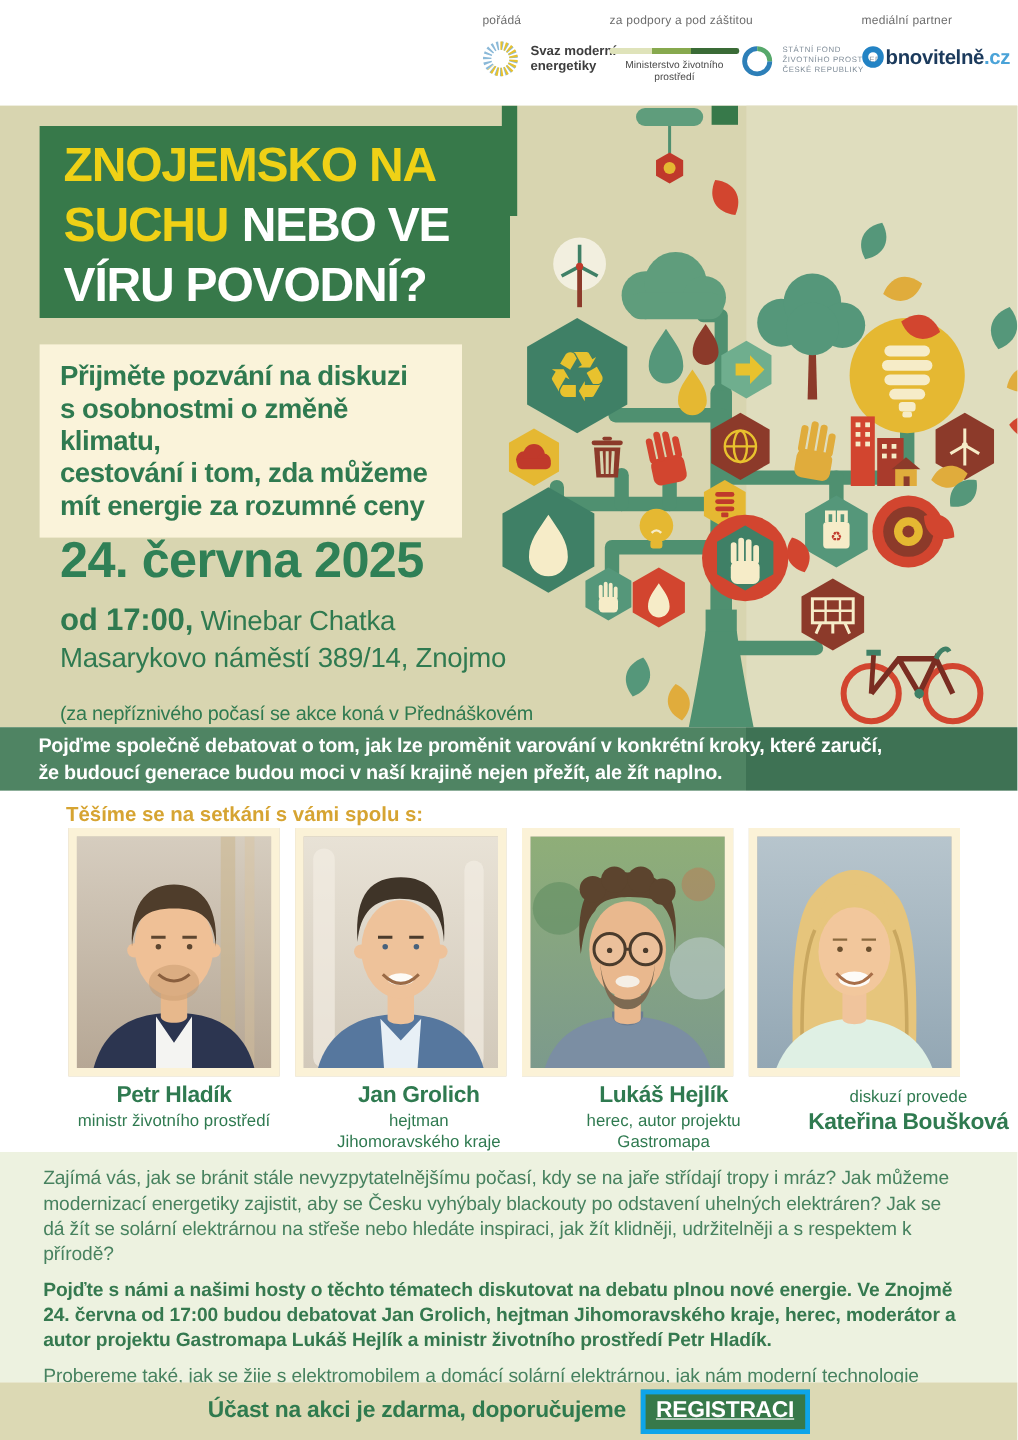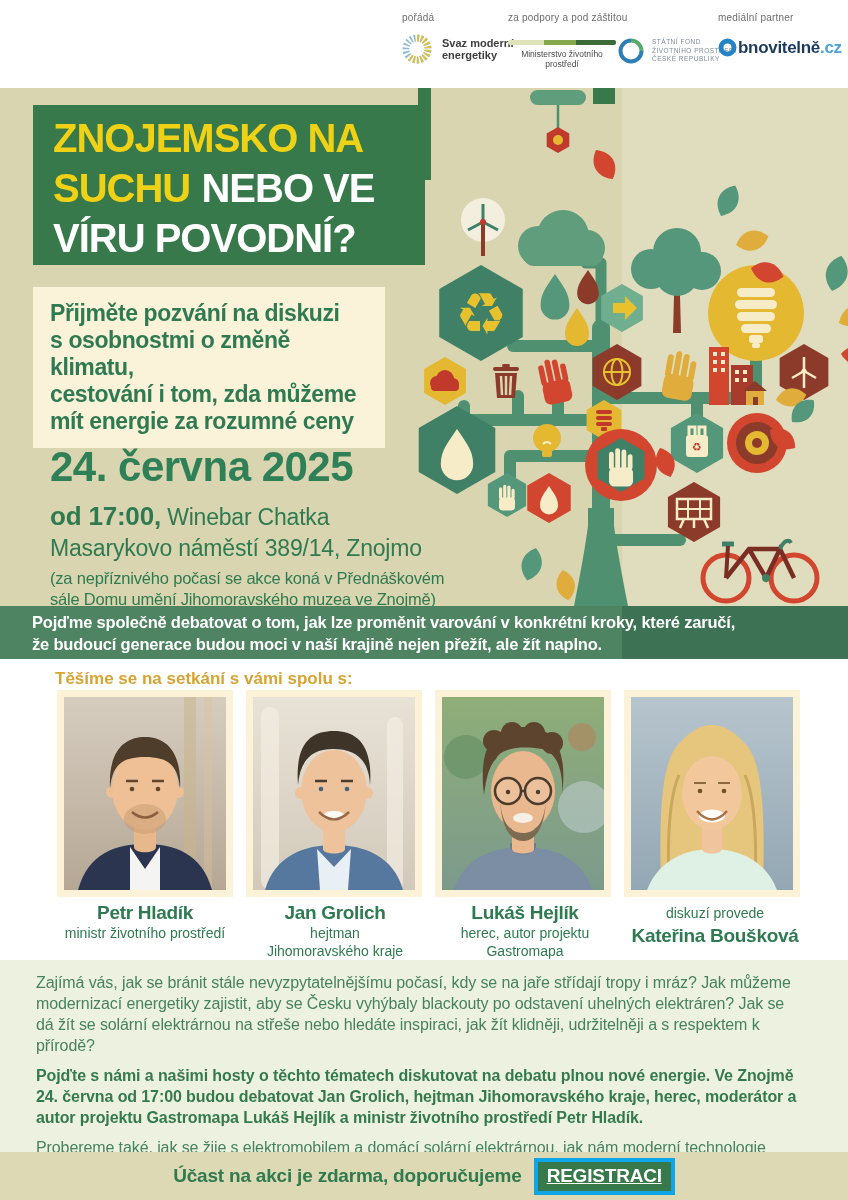--- a/index.html
+++ b/index.html
@@ -33,35 +33,35 @@
   .t2rest{margin-left:.28em;}
   .invite-box{position:absolute;left:33px;top:199px;width:352px;background:var(--cream,#faf3da);
     box-sizing:border-box;padding:13px 17px;}
   .invite-line{font-size:23px;line-height:27px;font-weight:bold;color:var(--text-green,#2f7a50);letter-spacing:-.4px;}
   .date-block{position:absolute;left:50px;top:355px;color:var(--text-green,#2f7a50);}
   .date-big{font-size:42px;font-weight:800;letter-spacing:-.5px;color:#2f8056;}
   .time-line{margin-top:10px;font-size:23px;letter-spacing:-.2px;}
   .time-strong{font-size:26px;font-weight:600;}
   .addr-line{font-size:23px;margin-top:3px;letter-spacing:-.2px;}
   .note-line{font-size:16.5px;margin-top:2px;letter-spacing:-.2px;}
-  .note-first{margin-top:7px;}
+  .note-first{margin-top:24px;}
 
   
   .banner{top:606px;left:0;width:848px;height:53px;
     background:linear-gradient(90deg,var(--banner-green,#4f8463) 0 73.3%,var(--banner-green-dark,#3e7254) 73.3% 100%);
     box-sizing:border-box;padding:5px 0 0 32px;}
   .banner-line{color:#ffffff;font-size:16.5px;font-weight:bold;line-height:22px;letter-spacing:-.2px;white-space:nowrap;}
 
   
   .people{top:659px;left:0;width:848px;height:301px;background:#ffffff;}
   .intro{position:absolute;left:55px;top:10px;font-size:17px;font-weight:600;color:var(--gold,#d6a432);}
   .photos{position:absolute;left:57px;top:31px;display:flex;gap:13px;}
   .photo-frame{width:162px;height:193px;border:7px solid #fbf2d7;background:#cfc6b8;}
   .photo-frame svg{display:block;width:162px;height:193px;}
-  .names{position:absolute;left:57px;top:243px;display:flex;gap:14px;}
+  .names{position:absolute;left:57px;top:243px;display:flex;gap:28px;}
   .name-col{width:176px;text-align:center;color:var(--text-green,#2f7a50);}
   .sp-name{font-size:19px;font-weight:800;letter-spacing:-.3px;}
   .sp-role{font-size:14px;line-height:17px;margin-top:1px;}
   .sp-pre{font-size:14px;margin:3px 0 4px;}
 
   
   .bodytext{top:960px;left:0;width:848px;height:192px;background:var(--section-pale-green,#edf2e0);
     box-sizing:border-box;padding:12px 42px 0 36px;}
   .bodytext p{margin:0 0 9px;font-size:16px;line-height:21px;color:var(--paragraph-green,#47825f);letter-spacing:-.1px;}
   .bodytext p.bold{font-weight:bold;color:#35794f;}

